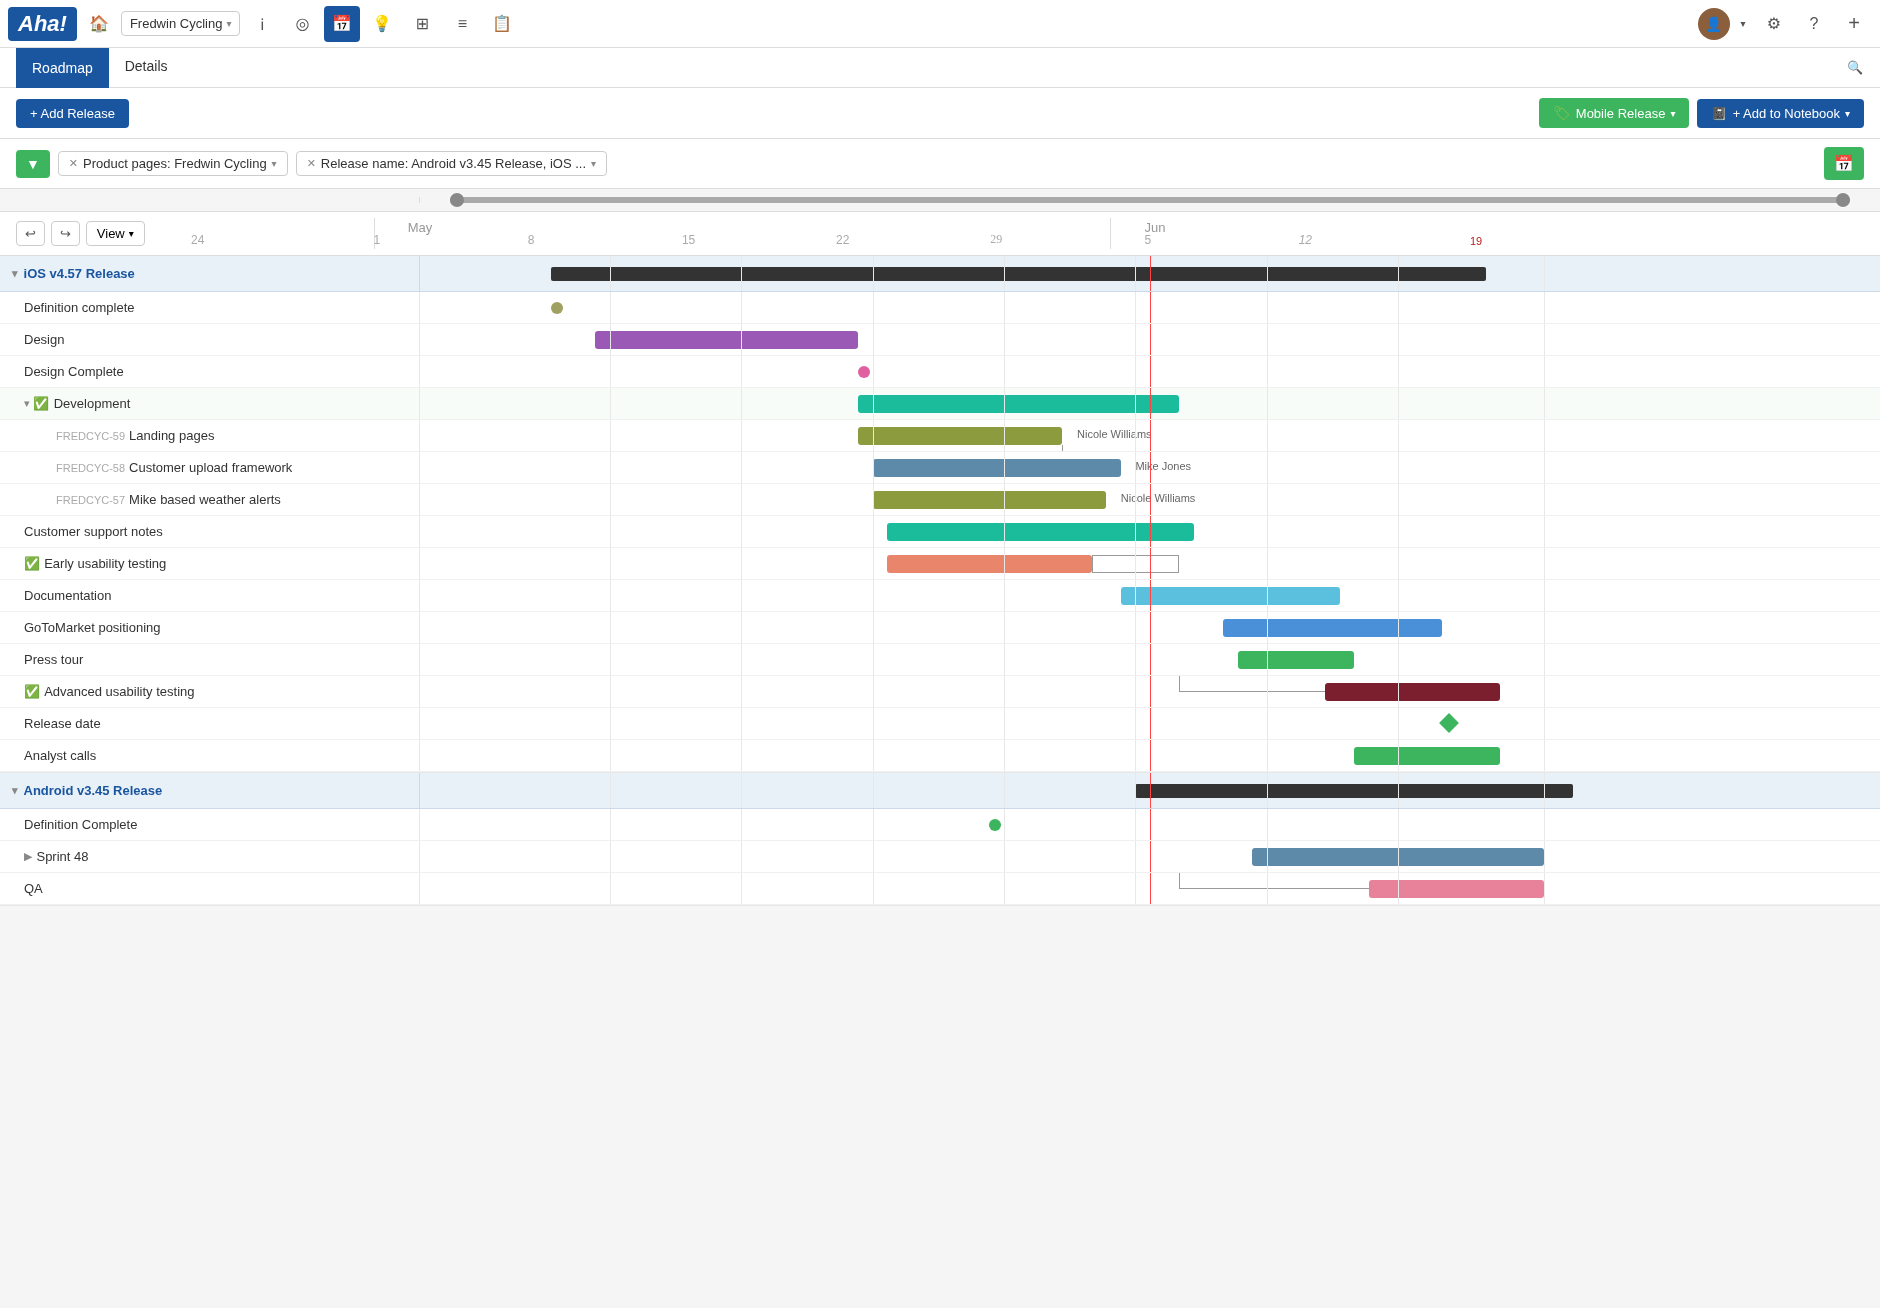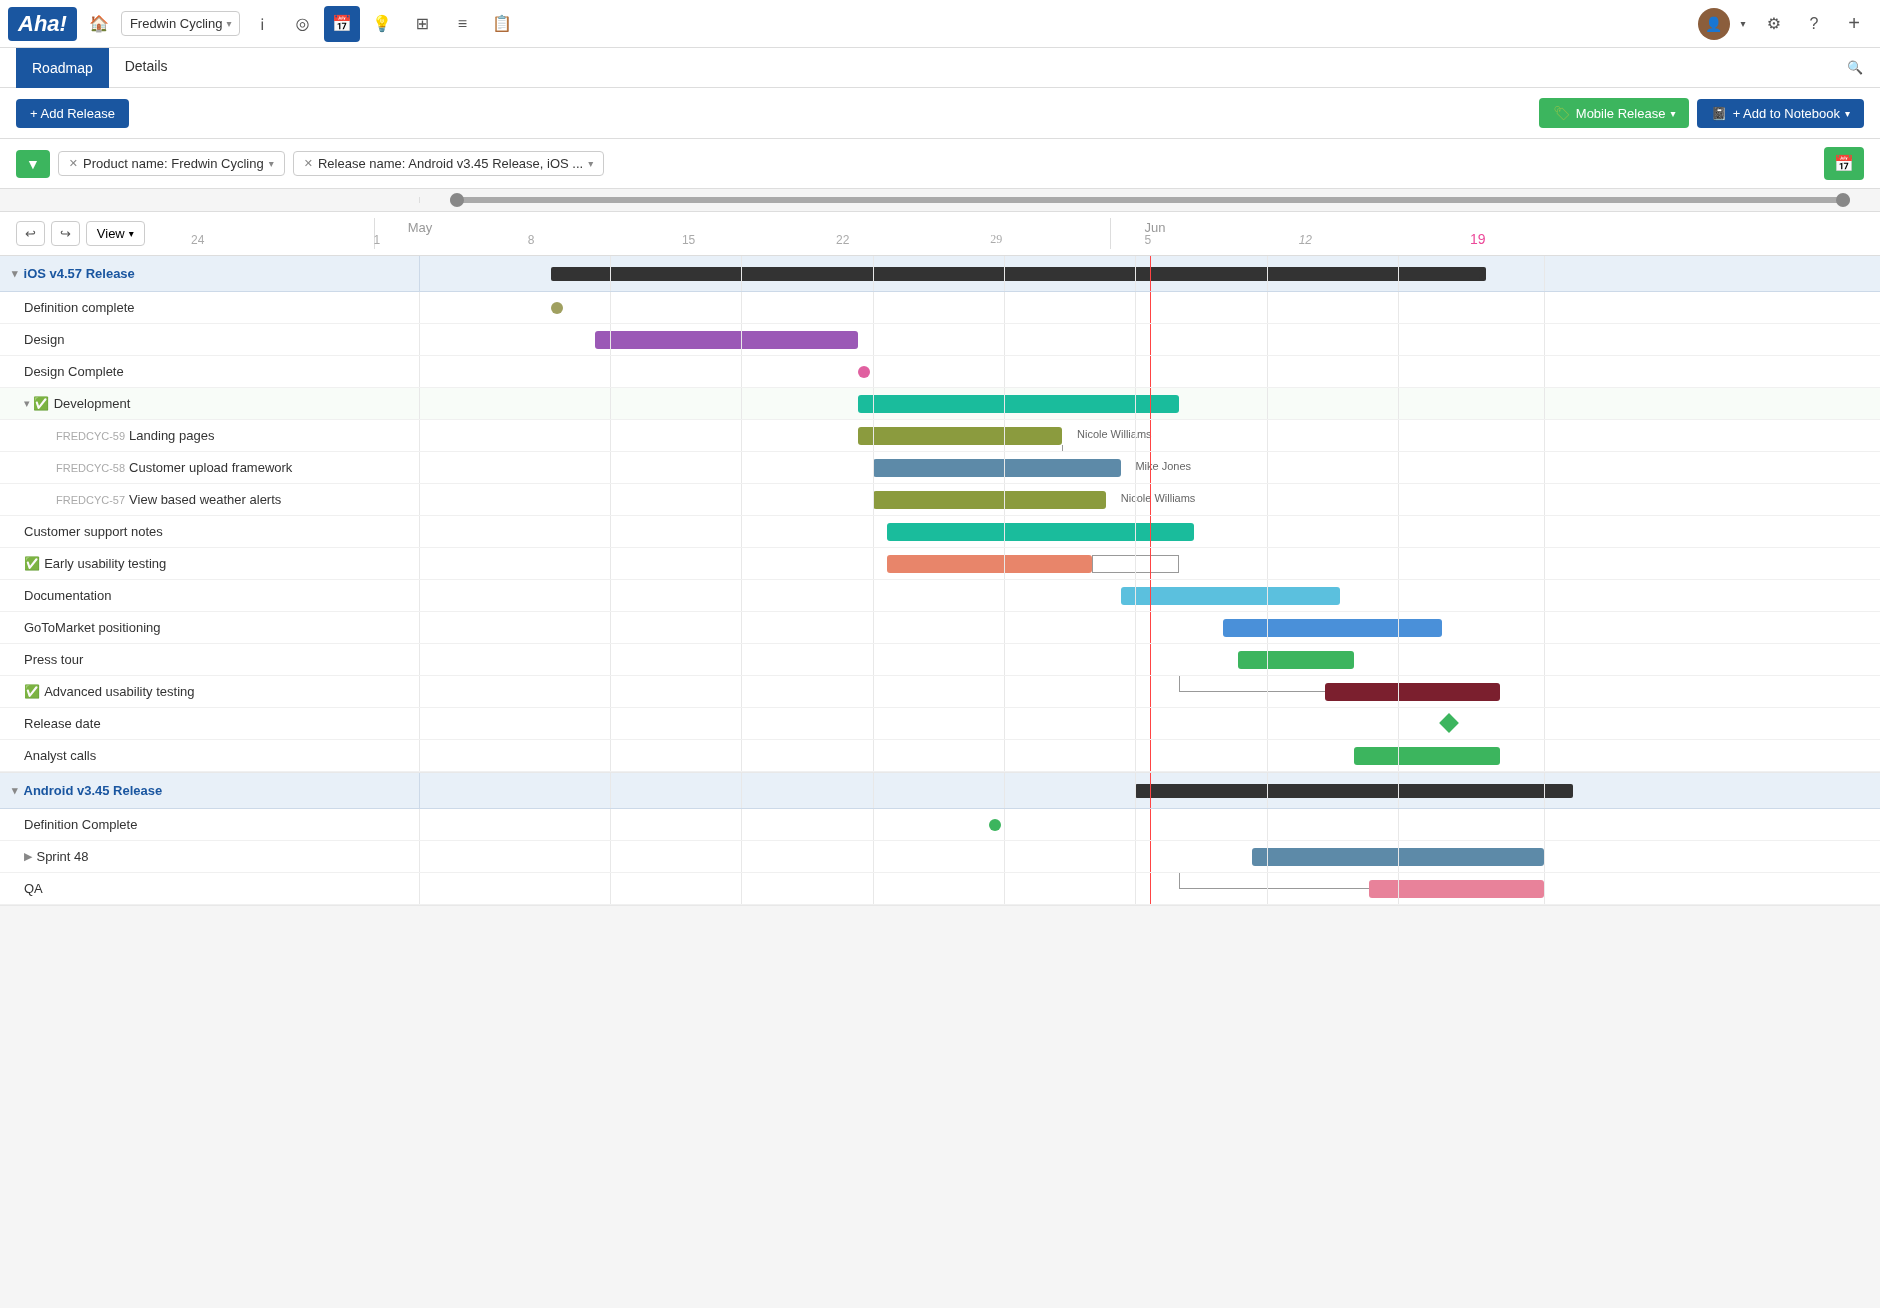--- a/index.html
+++ b/index.html
@@ -124,21 +124,21 @@
       <span>+ Add to Notebook</span>
       <span style="font-size:10px;">▾</span>
     </button>
   </div>
 </div>
 
 <div class="filter-bar">
   <button class="filter-icon-btn">▼</button>
   <div class="filter-tag">
     <span class="x">✕</span>
-    <span>Product name: Fredwin Cycling</span>
+    <span>Product pages: Fredwin Cycling</span>
     <span class="caret">▾</span>
   </div>
   <div class="filter-tag">
     <span class="x">✕</span>
     <span>Release name: Android v3.45 Release, iOS ...</span>
     <span class="caret">▾</span>
   </div>
   <div style="margin-left:auto;">
     <button class="btn-calendar-green">📅</button>
   </div>
@@ -173,21 +173,21 @@
       <div style="position:absolute; left:56%; top:0; bottom:0; width:1px; background:#ddd;"></div>
 
       <span class="date-label" style="position:absolute; left:2%; bottom:2px; font-size:12px; color:#aaa;margin-left:6px;">24</span>
       <span class="date-label" style="position:absolute; left:13%; bottom:2px; font-size:12px; color:#aaa;">1</span>
       <span class="date-label" style="position:absolute; left:22%; bottom:2px; font-size:12px; color:#aaa;">8</span>
       <span class="date-label" style="position:absolute; left:31%; bottom:2px; font-size:12px; color:#aaa;">15</span>
       <span class="date-label" style="position:absolute; left:40%; bottom:2px; font-size:12px; color:#aaa;">22</span>
       <span class="date-label" style="position:absolute; left:49%; bottom:2px; font-size:12px; color:#aaa;font-family:Liberation Serif, serif;">29</span>
       <span class="date-label" style="position:absolute; left:58%; bottom:2px; font-size:12px; color:#aaa;">5</span>
       <span class="date-label" style="position:absolute; left:67%; bottom:2px; font-size:12px; color:#aaa;font-style:italic;">12</span>
-      <span class="date-label" style="position:absolute; left:77%; bottom:2px; font-size:14px; color:#ec4899;">19</span>
+      <span class="date-label" style="position:absolute; left:77%; bottom:2px; font-size:11px; color:#b91c1c;">19</span>
     </div>
   </div>
 
   <div class="gantt-section">
     <div class="section-header">
       <div class="section-header-left">
         <span class="collapse-icon">▾</span>
         <span>iOS v4.57 Release</span>
       </div>
       <div class="section-header-right" style="position:relative;">
@@ -323,21 +323,21 @@
         <div style="position:absolute; left:49%; top:0; bottom:0; width:1px; background:#e8e8e8;"></div>
         <div style="position:absolute; left:58%; top:0; bottom:0; width:1px; background:#e8e8e8;"></div>
         <div style="position:absolute; left:67%; top:0; bottom:0; width:1px; background:#e8e8e8;"></div>
         <div style="position:absolute; left:77%; top:0; bottom:0; width:1px; background:#e8e8e8;"></div>
       </div>
     </div>
 
     <div class="gantt-row">
       <div class="gantt-row-left row-indent-3">
         <span class="row-id">FREDCYC-57</span>
-        <span class="row-label">View based weather alerts</span>
+        <span class="row-label">Mike based weather alerts</span>
       </div>
       <div class="gantt-row-right" style="position:relative;">
         <div style="position:absolute; left:31%; width:16%; height:18px; top:7px; border-radius:3px; background:#8b9b3e;"></div>
         <span style="position:absolute; left:48%; top:8px; font-size:11px; color:#666; white-space:nowrap;">Nicole Williams</span>
         <div style="position:absolute; left:50%; top:0; bottom:0; width:1px; background:#ff4444;"></div>
         <div style="position:absolute; left:13%; top:0; bottom:0; width:1px; background:#e8e8e8;"></div>
         <div style="position:absolute; left:22%; top:0; bottom:0; width:1px; background:#e8e8e8;"></div>
         <div style="position:absolute; left:31%; top:0; bottom:0; width:1px; background:#e8e8e8;"></div>
         <div style="position:absolute; left:40%; top:0; bottom:0; width:1px; background:#e8e8e8;"></div>
         <div style="position:absolute; left:49%; top:0; bottom:0; width:1px; background:#e8e8e8;"></div>

